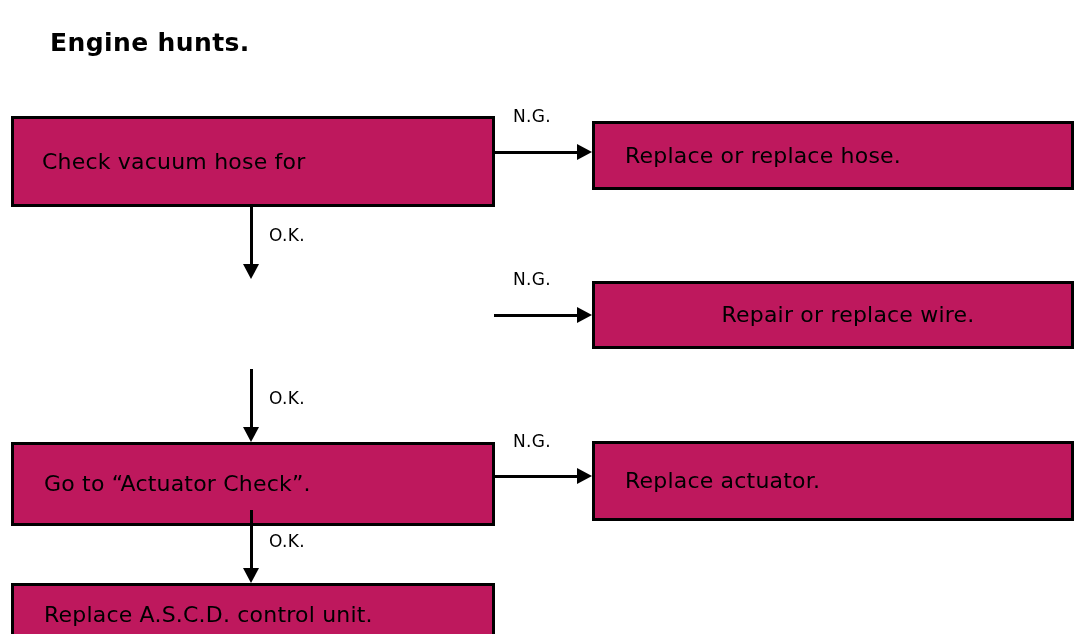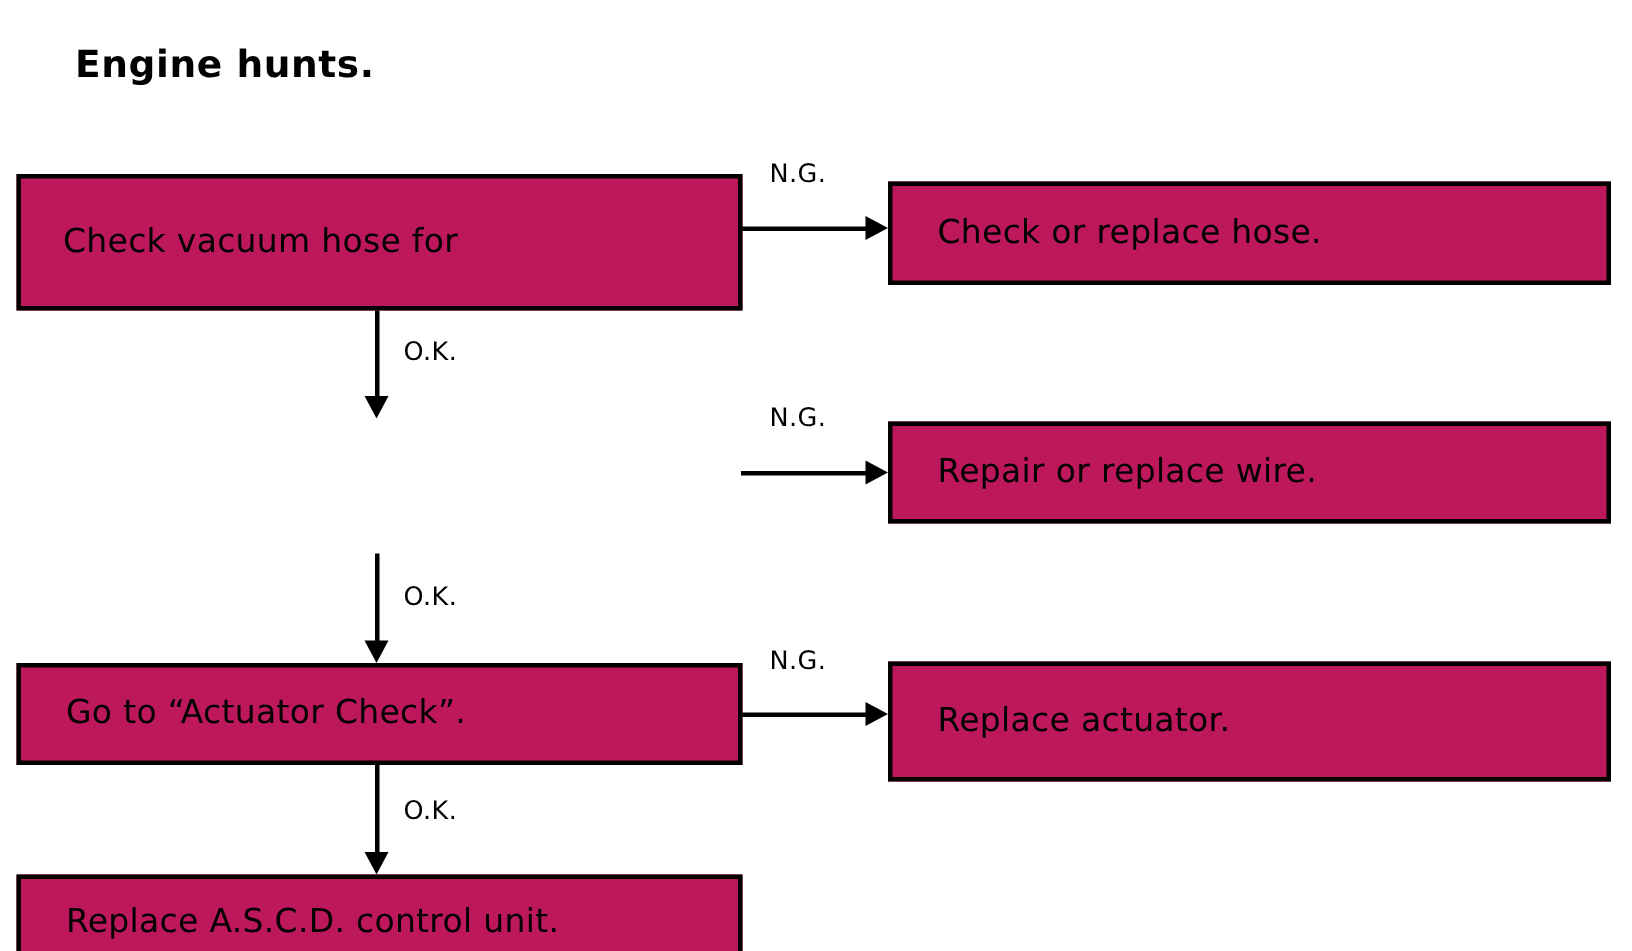--- a/index.html
+++ b/index.html
@@ -54,26 +54,26 @@
     letter-spacing: 0.2px;
   }
 
   .node.single .line {
     padding-left: 30px;
   }
 
   
   #node-check-hose   { left: 11px;  top: 90px;  width: 484px; height: 91px; }
   #node-ascd-wire    { left: 11px;  top: 253px; width: 484px; height: 90px; }
-  #node-actuator-chk { left: 11px;  top: 416px; width: 484px; height: 68px; }
+  #node-actuator-chk { left: 11px;  top: 416px; width: 484px; height: 84px; }
   #node-replace-unit { left: 11px;  top: 557px; width: 484px; height: 64px; }
 
   
   #node-repair-hose  { left: 592px; top: 95px;  width: 482px; height: 69px; }
-  #node-repair-wire  { left: 592px; top: 255px; width: 482px; height: 68px; }
+  #node-repair-wire  { left: 592px; top: 255px; width: 482px; height: 68px; text-align: center; }
   #node-replace-act  { left: 592px; top: 415px; width: 482px; height: 80px; }
 
   
   .conn {
     position: absolute;
     background: #000000;
   }
   .conn.v { width: 3px; }
   .conn.h { height: 3px; }
 
@@ -106,21 +106,21 @@
 
 <div id="diagram-root">
 
   <div class="title">Engine hunts.</div>
 
   <div class="node" id="node-check-hose">
     <div class="line">Check vacuum hose for</div>
   </div>
 
   <div class="node single" id="node-repair-hose">
-    <div class="line">Check or replace hose.</div>
+    <div class="line">Replace or replace hose.</div>
   </div>
 
   <div class="conn h" style="left:494px; top:125px; width:84px;"></div>
   <div class="arrowhead right" style="left:577px; top:118px;"></div>
   <div class="edge-label" style="left:513px; top:80px;">N.G.</div>
 
   <div class="conn v" style="left:250px; top:181px; height:58px;"></div>
   <div class="arrowhead down" style="left:243px; top:238px;"></div>
   <div class="edge-label" style="left:269px; top:199px;">O.K.</div>
 

